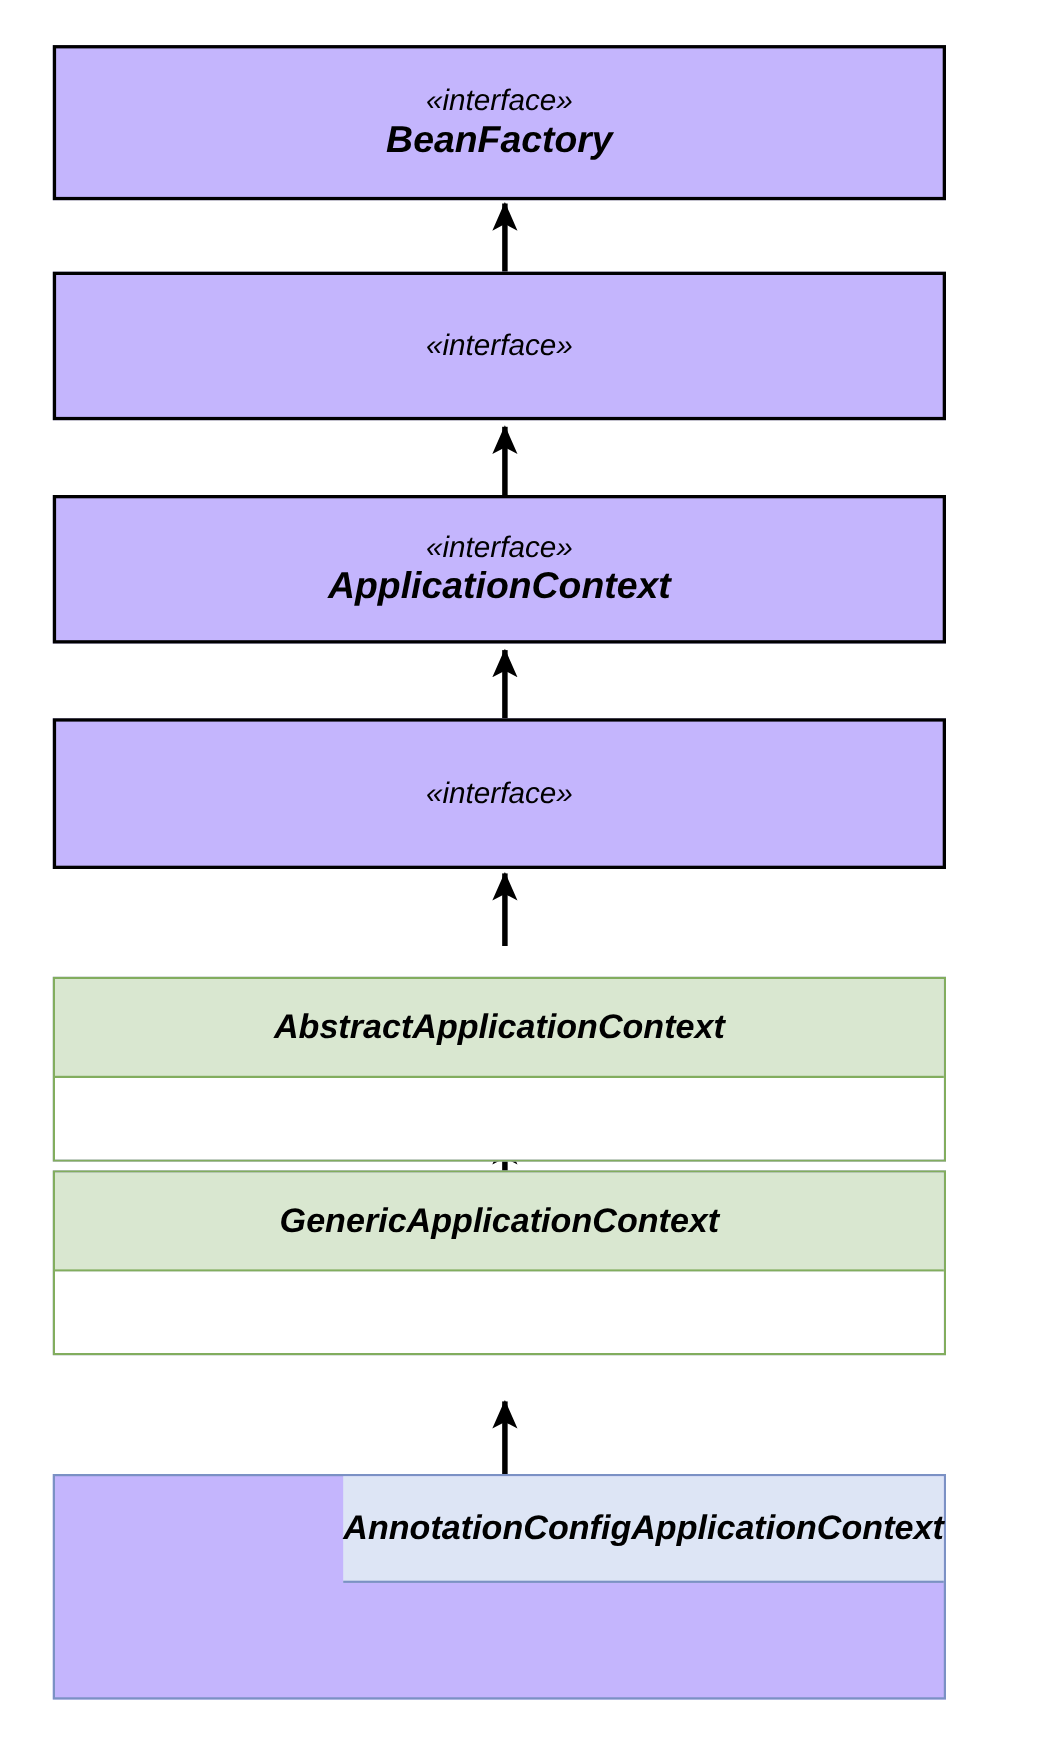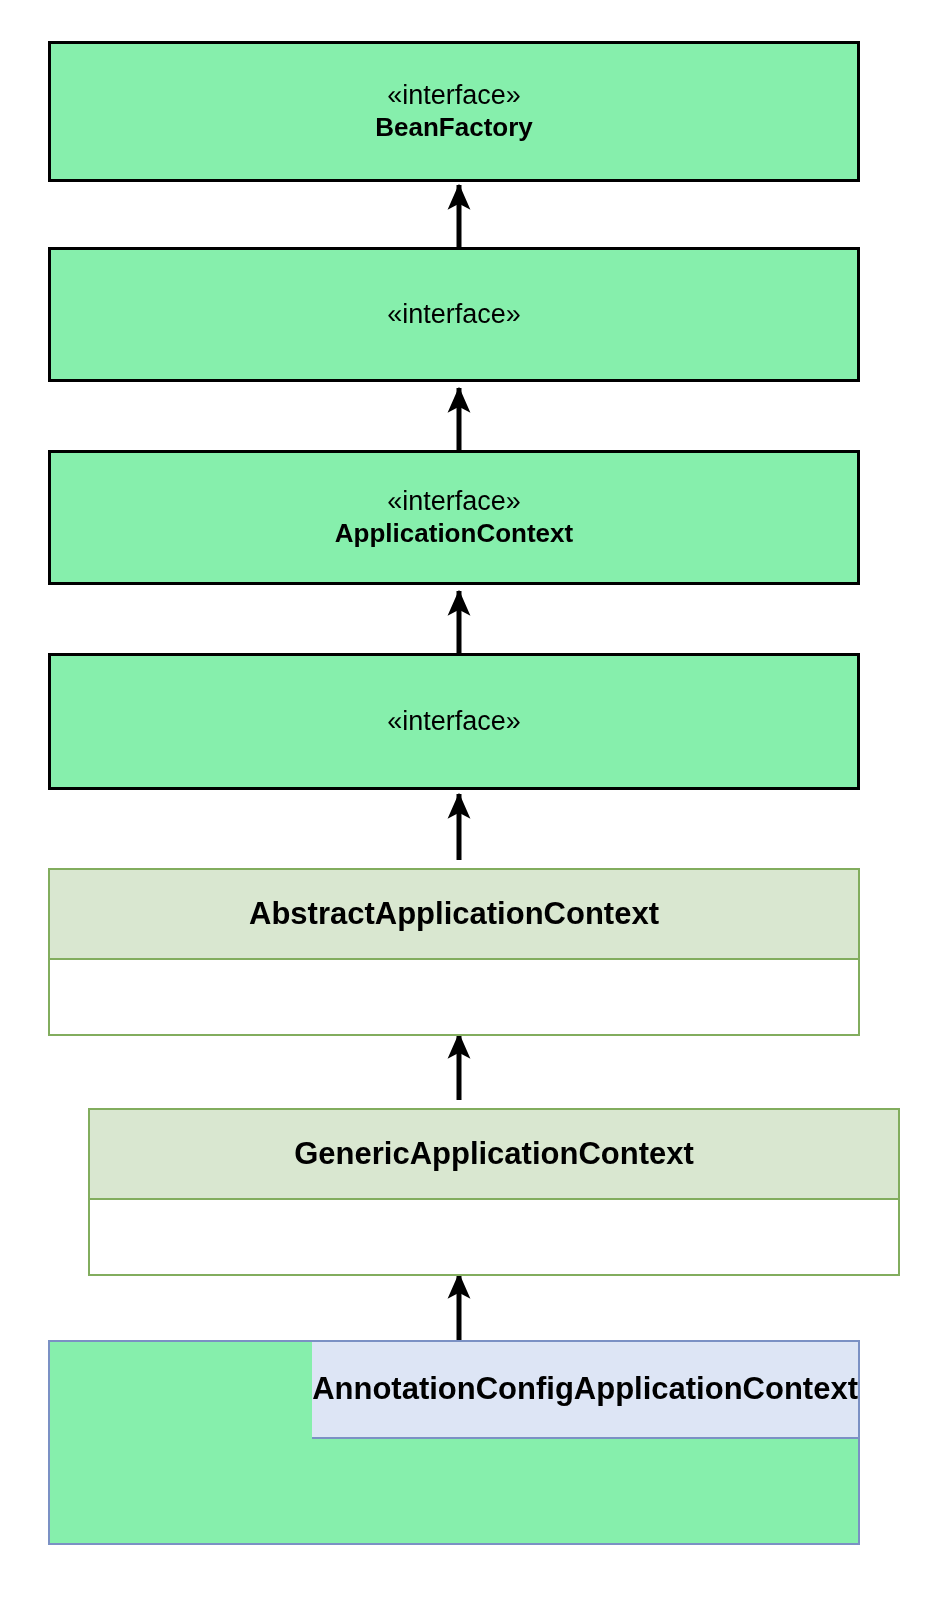--- a/index.html
+++ b/index.html
@@ -21,41 +21,42 @@
     overflow: hidden;
     background: #ffffff;
   }
 
   
   .node {
     position: absolute;
     left: 48px;
     width: 812px;
     box-sizing: border-box;
-    background: #86efac;
+    background: #c4b5fd;
+    font-style: italic;
   }
 
   
   .node.iface {
     border: 3px solid #000000;
     display: flex;
     flex-direction: column;
     align-items: center;
     justify-content: center;
   }
   .stereotype {
     font-size: 27px;
     font-weight: 400;
     color: #000000;
     line-height: 1.12;
     letter-spacing: 0px;
     text-align: center;
   }
   .iface-name {
-    font-size: 26px;
+    font-size: 34px;
     font-weight: 700;
     color: #000000;
     line-height: 1.15;
     text-align: center;
     margin-top: 2px;
     white-space: nowrap;
   }
 
   
   .node.klass {
@@ -146,28 +147,28 @@
 
   <div class="node iface" style="top:450px; height:135px;">
     <div class="stereotype">«interface»</div>
     <div class="iface-name">ApplicationContext</div>
   </div>
 
   <div class="node iface" style="top:653px; height:137px;">
     <div class="stereotype">«interface»</div>
   </div>
 
-  <div class="node klass green" style="top:868px; height:168px;">
+  <div class="node klass green" style="top:888px; height:168px;">
     <div class="klass-header" style="height:90px;">
       <div class="klass-name">AbstractApplicationContext</div>
     </div>
     <div class="klass-body"></div>
   </div>
 
-  <div class="node klass green" style="top:1108px; height:168px;margin-left:40px;">
+  <div class="node klass green" style="top:1064px; height:168px;">
     <div class="klass-header" style="height:90px;">
       <div class="klass-name">GenericApplicationContext</div>
     </div>
     <div class="klass-body"></div>
   </div>
 
   <div class="node klass blue" style="top:1340px; height:205px;align-items:flex-end;">
     <div class="klass-header" style="height:97px;">
       <div class="klass-name">AnnotationConfigApplicationContext</div>
     </div>

